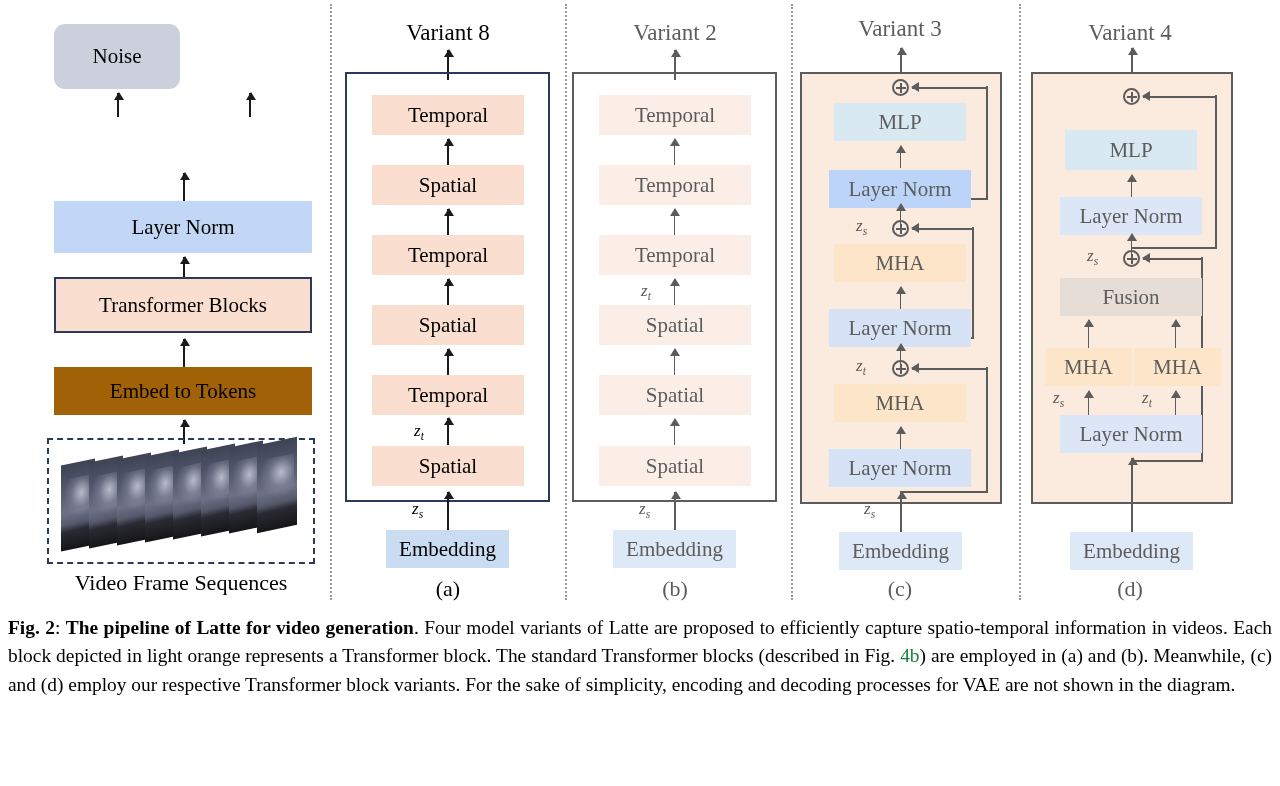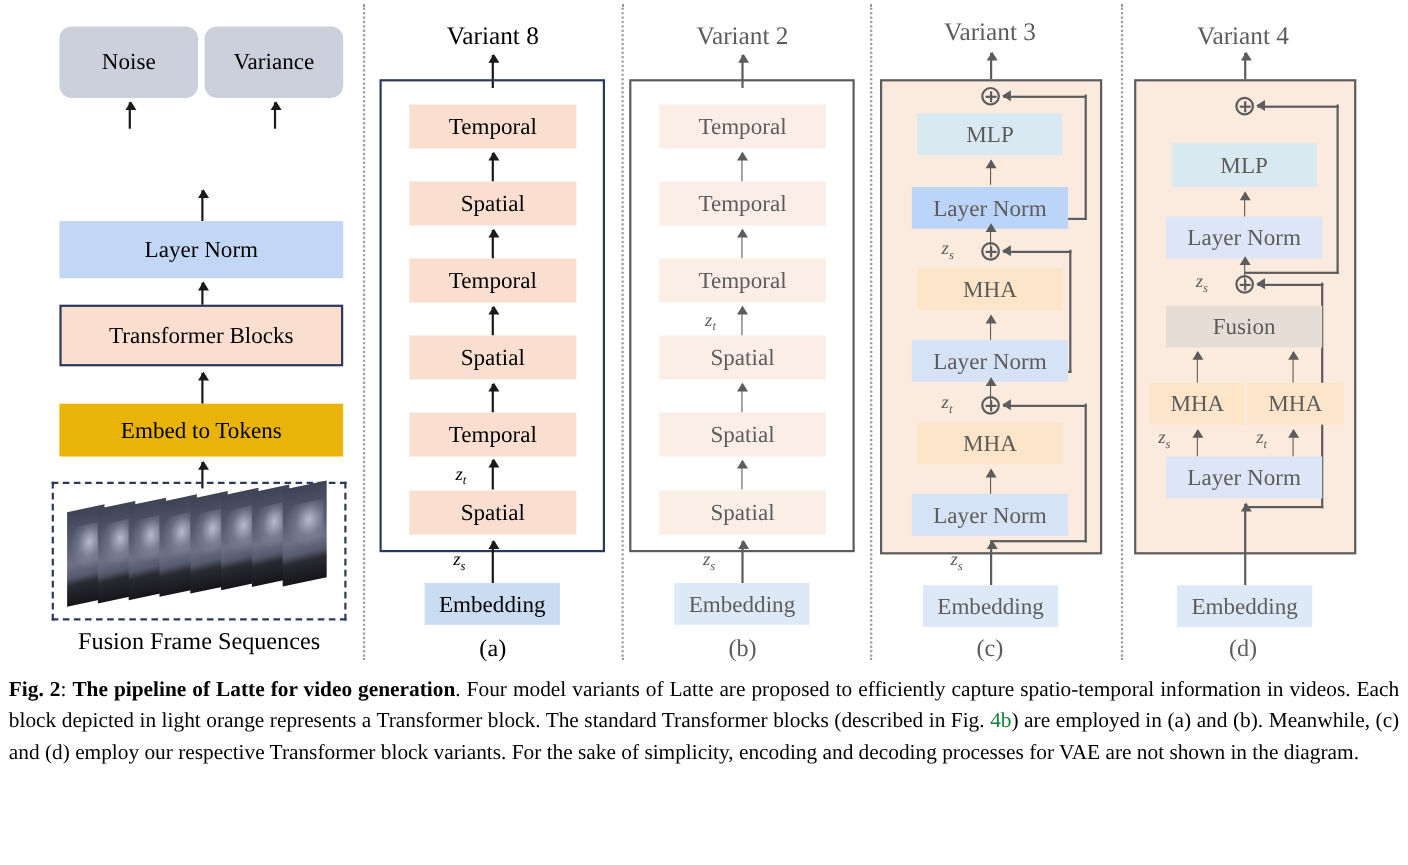--- a/index.html
+++ b/index.html
@@ -65,43 +65,40 @@
 <div class="fig">
 
   <div class="vsep" style="left:330px;"></div>
   <div class="vsep" style="left:565px;"></div>
   <div class="vsep" style="left:791px;"></div>
   <div class="vsep" style="left:1019px;"></div>
 
   <div class="box rbox" style="left:54px;top:24px;width:126px;height:65px;background:#ccd0dc;">
     <span>Noise</span>
   </div>
-  <div class="box rbox" style="left:186px;top:24px;width:126px;height:65px;background:#ccd0dc;">
-    <span>Variance</span>
-  </div>
 
   <div class="arr dk" style="left:117px;top:93px;height:24px;"></div>
   <div class="arr dk" style="left:249px;top:93px;height:24px;"></div>
 
 
   <div class="arr dk" style="left:183px;top:173px;height:28px;"></div>
 
   <div class="box" style="left:54px;top:201px;width:258px;height:52px;background:#c2d7f5;">
     <span>Layer Norm</span>
   </div>
 
   <div class="arr dk" style="left:183px;top:257px;height:26px;"></div>
 
   <div class="box" style="left:54px;top:277px;width:258px;height:56px;background:#fadfd0;border:2px solid #2b3a5c;">
     <span>Transformer Blocks</span>
   </div>
 
   <div class="arr dk" style="left:183px;top:339px;height:28px;"></div>
 
-  <div class="box" style="left:54px;top:367px;width:258px;height:48px;background:#eab308;">
+  <div class="box" style="left:54px;top:367px;width:258px;height:48px;background:#a16207;">
     <span>Embed to Tokens</span>
   </div>
 
   <div class="arr dk" style="left:183px;top:420px;height:24px;"></div>
 
   <div class="dashbox" style="left:47px;top:438px;width:268px;height:126px;">
     <div class="vframe" style="left:12px;top:22px;width:34px;height:86px;">
         <div class="glow"></div>
       </div>
     <div class="vframe" style="left:40px;top:19px;width:34px;height:86px;">
@@ -120,21 +117,21 @@
         <div class="glow"></div>
       </div>
     <div class="vframe" style="left:180px;top:4px;width:34px;height:86px;">
         <div class="glow"></div>
       </div>
     <div class="vframe" style="left:208px;top:1px;width:40px;height:88px;">
         <div class="glow"></div>
       </div>
   </div>
   <div class="vcap" style="left:34px;top:570px;width:294px;text-align:center;">
-    <span>Fusion Frame Sequences</span>
+    <span>Video Frame Sequences</span>
   </div>
 
   <div class="vtitle" style="left:348px;top:20px;width:200px;">
     <span>Variant 8</span>
   </div>
   <div class="arr dk" style="left:447px;top:50px;height:30px;"></div>
   <div class="frame" style="left:345px;top:72px;width:205px;height:430px;border:2px solid #2b3a5c;"></div>
 
   <div class="box" style="left:372px;top:95px;width:152px;height:40px;background:#fadfd0;">
       <span>Temporal</span>

